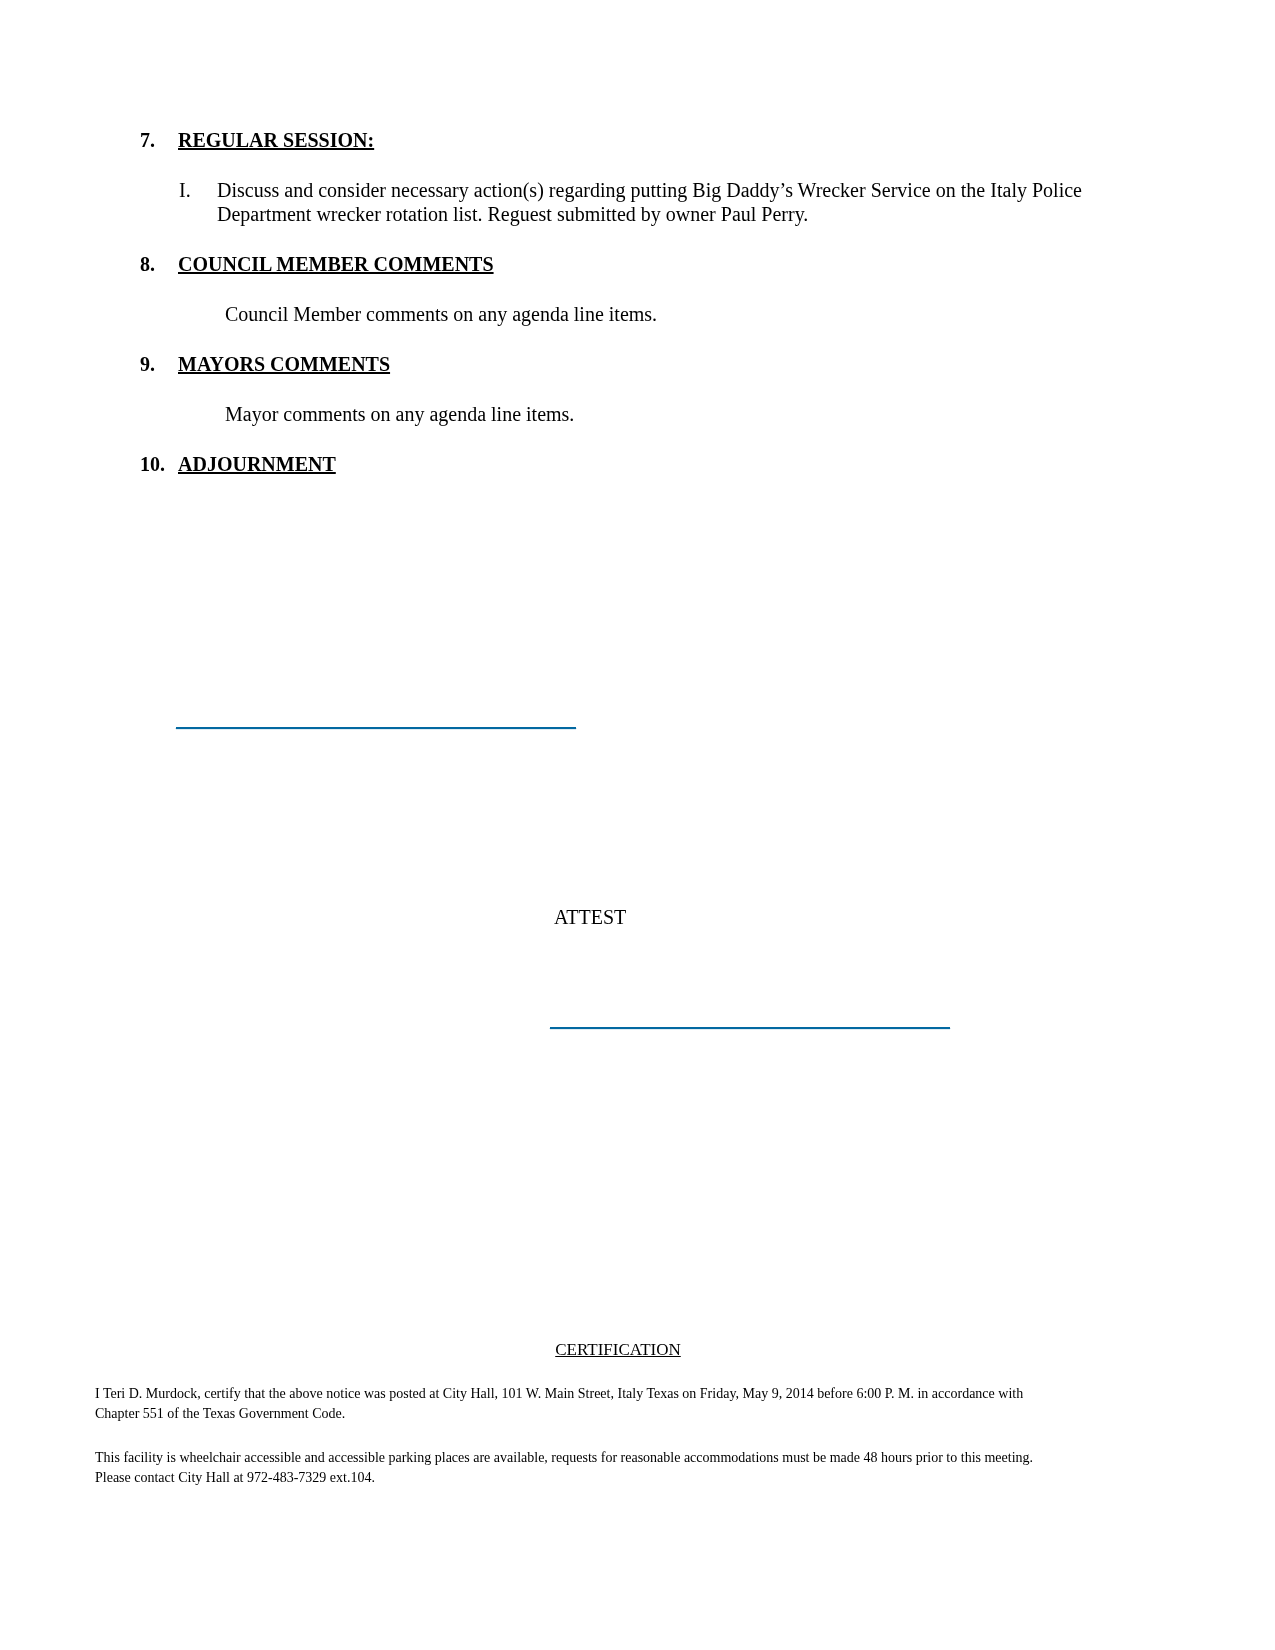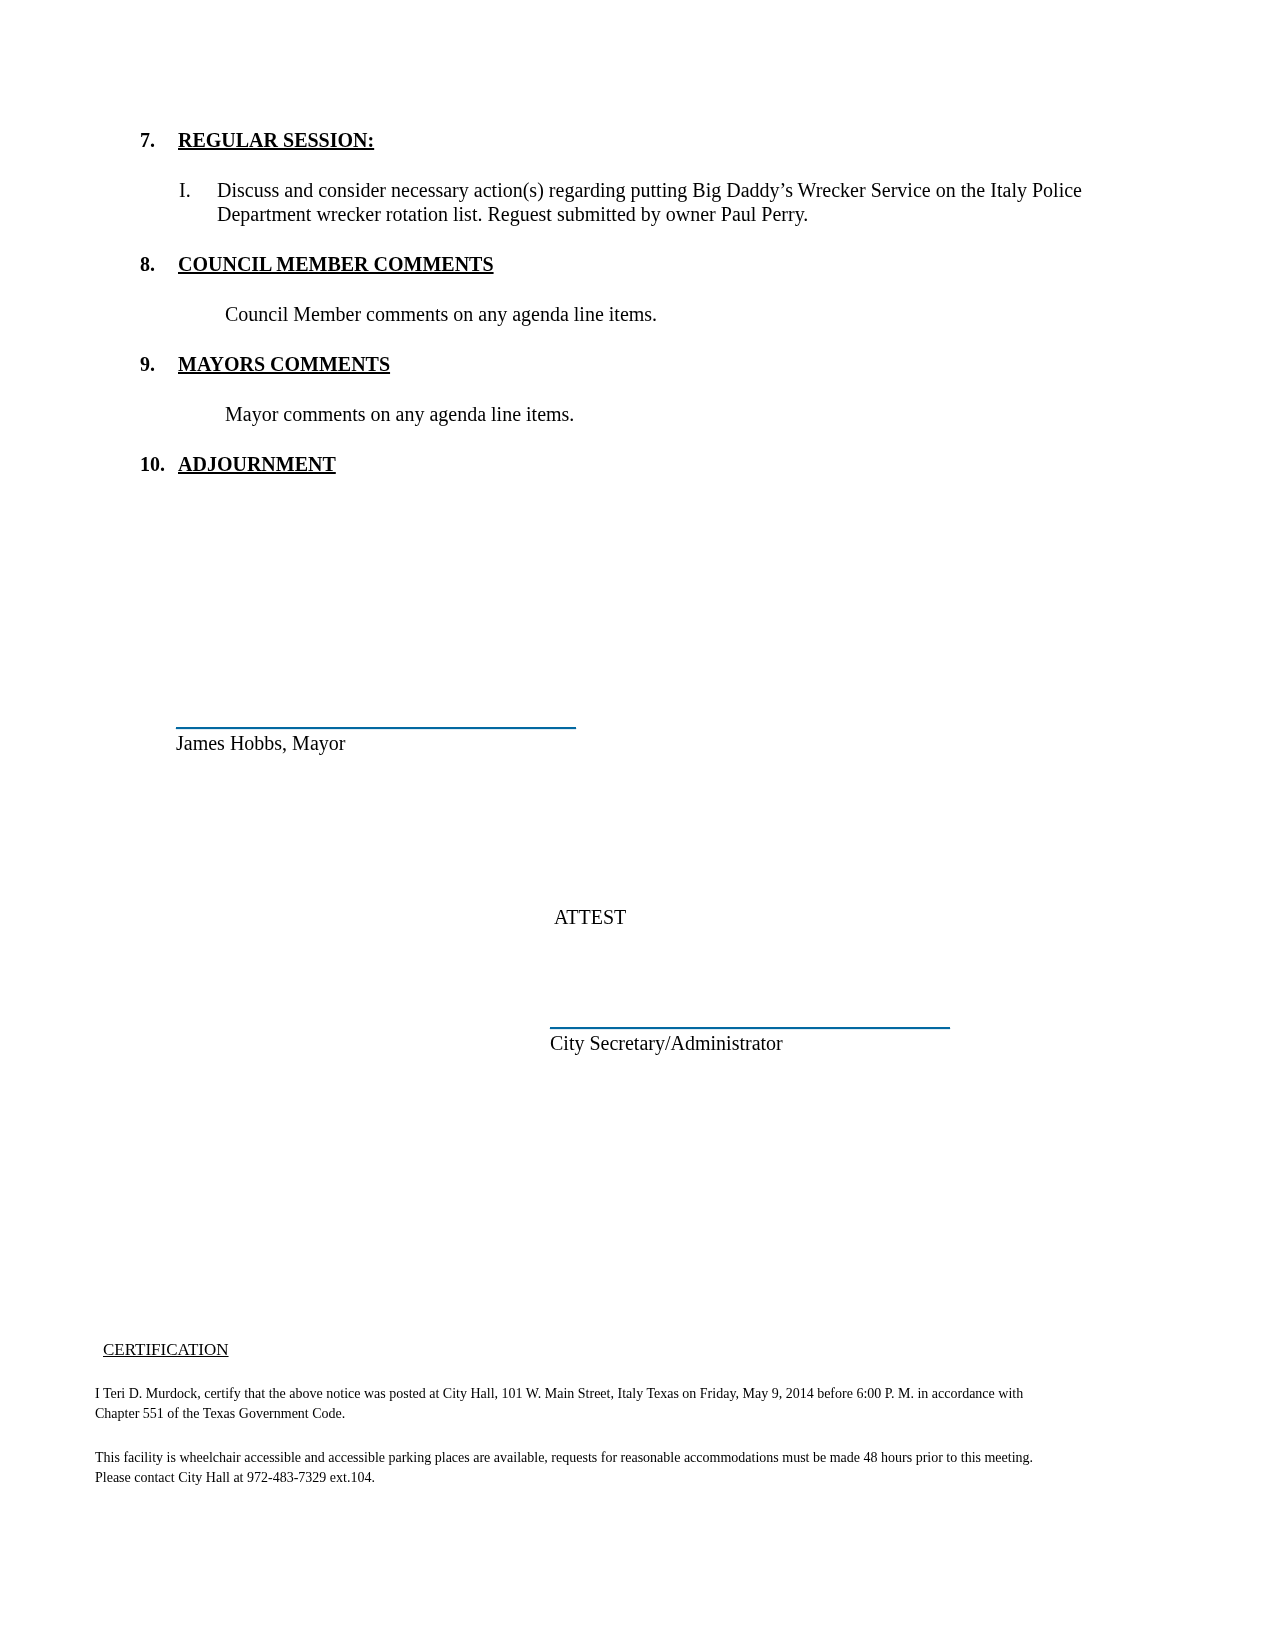--- a/index.html
+++ b/index.html
@@ -78,20 +78,21 @@
     color: #0369a1;
     text-decoration: underline;
   }
 
   
   .cert-heading {
     position: absolute;
     left: 103px;
     top: 1339px;
     width: 1030px;
+    text-align: center;
     font-size: 17px;
     line-height: 21px;
     text-decoration: underline;
   }
   .cert-body {
     position: absolute;
     left: 95px;
     top: 1384px;
     width: 960px;
     font-size: 14px;
@@ -130,28 +131,26 @@
 
     <div class="block heading-row">
       <span class="num">10.</span>
       <span class="heading">ADJOURNMENT</span>
     </div>
 
   </div>
 
   <div class="sig-mayor">
     <div class="sig-line">________________________________________</div>
-    <div>James Hobbs, Mayor</div>
   </div>
 
   <div class="attest">ATTEST</div>
 
   <div class="sig-secretary">
     <div class="sig-line">________________________________________</div>
-    <div>City Secretary/Administrator</div>
   </div>
 
   <div class="cert-heading">CERTIFICATION</div>
   <div class="cert-body">
     <p class="cert-para">I Teri D. Murdock, certify that the above notice was posted at City Hall, 101 W. Main Street, Italy Texas on Friday, May 9, 2014 before 6:00 P. M. in accordance with Chapter 551 of the Texas Government Code.</p>
     <p class="cert-para">This facility is wheelchair accessible and accessible parking places are available, requests for reasonable accommodations must be made 48 hours prior to this meeting.  Please contact City Hall at 972-483-7329 ext.104.</p>
   </div>
 
 </div>
 

